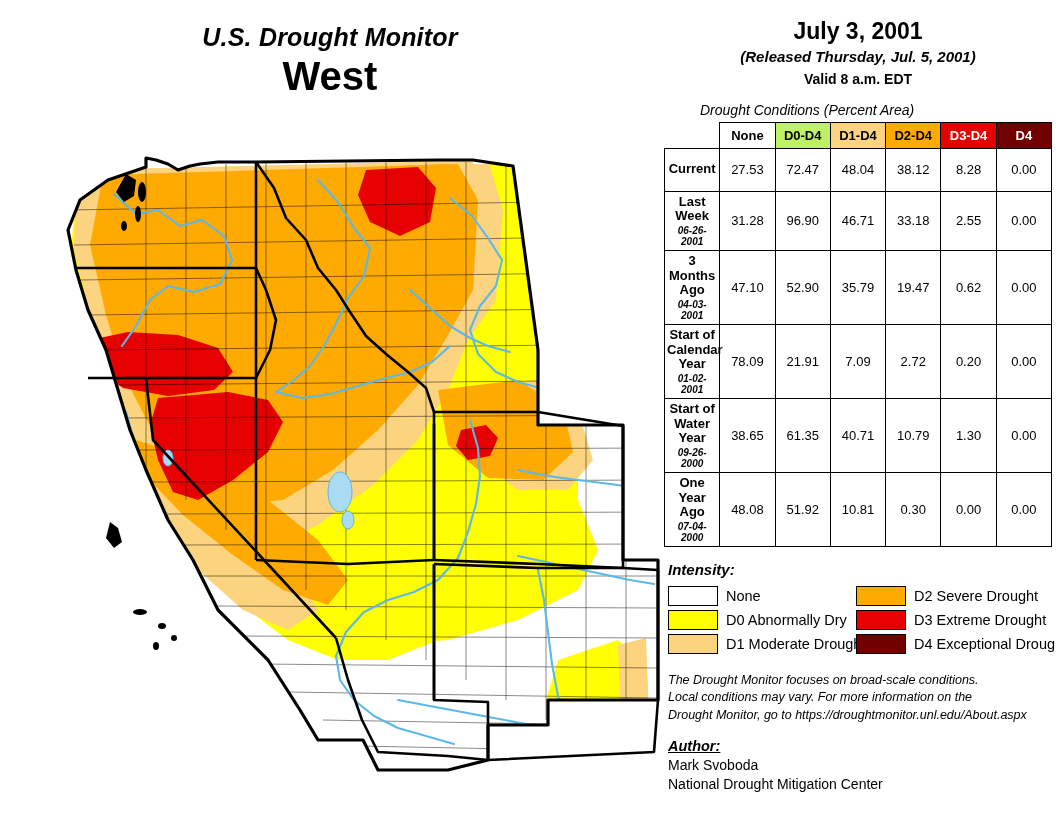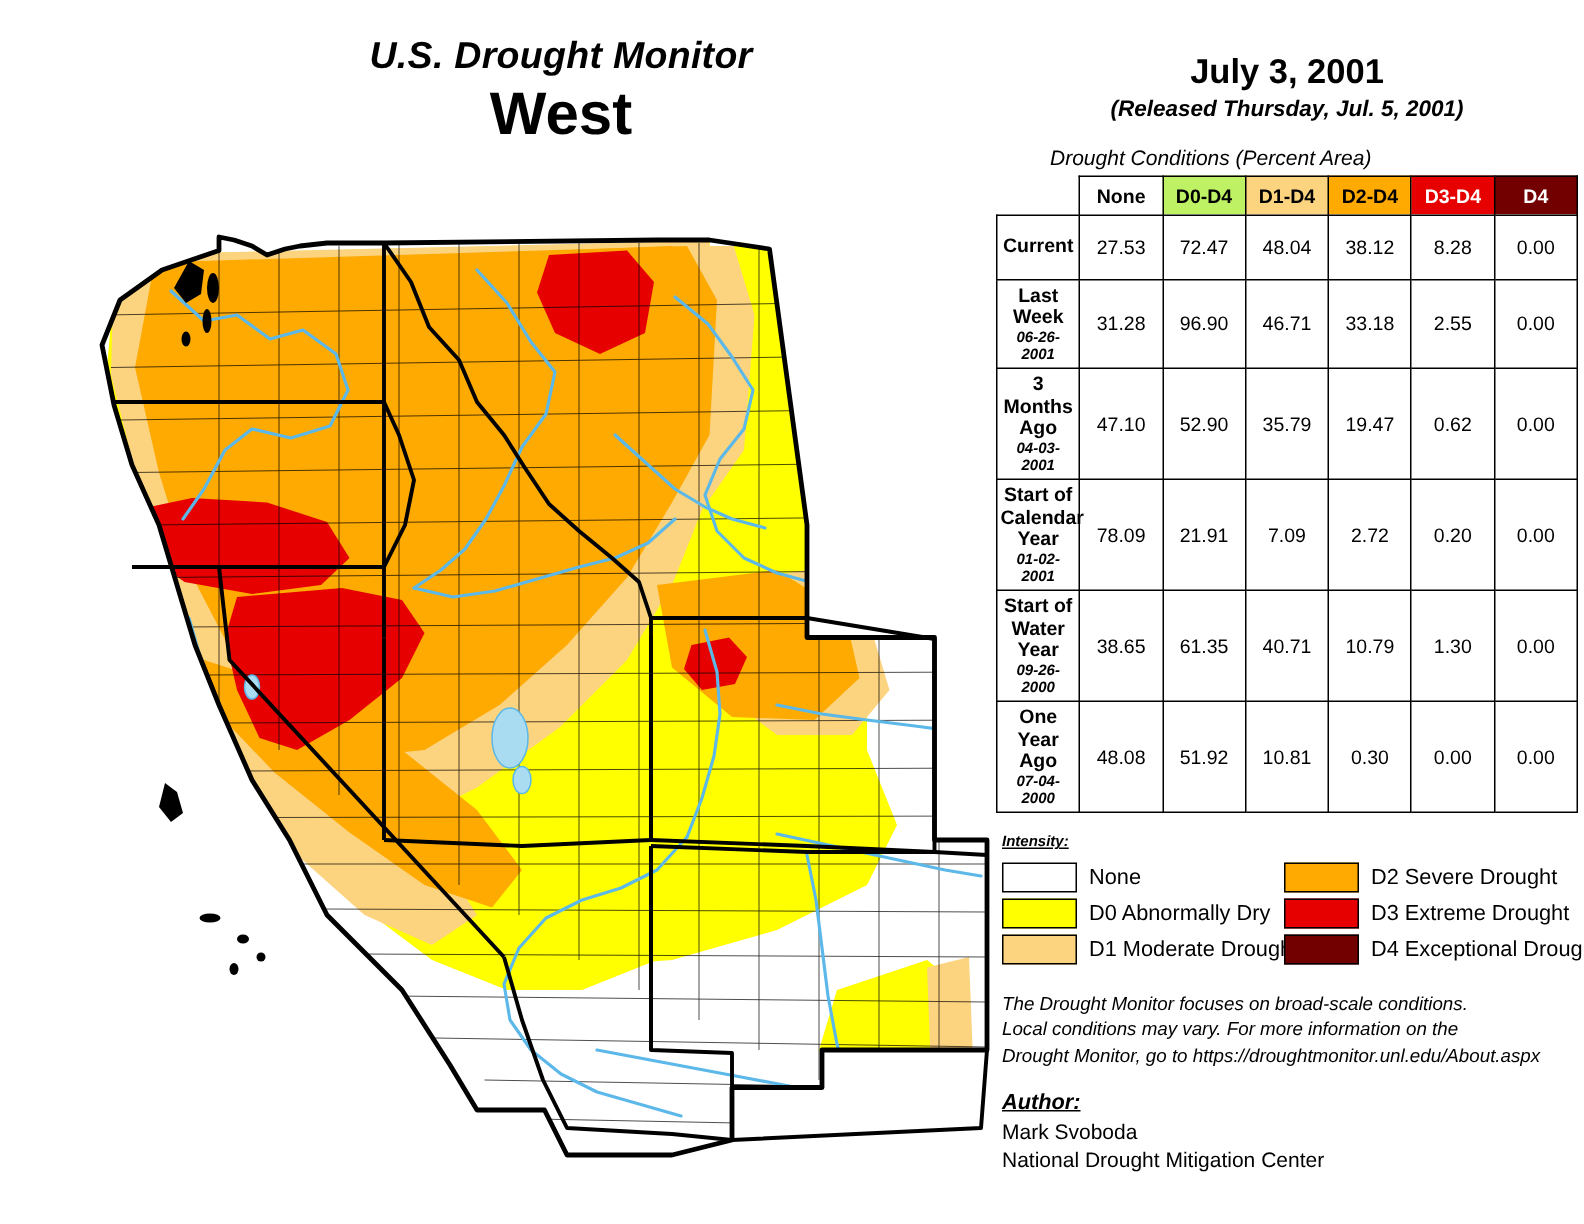--- a/index.html
+++ b/index.html
@@ -13,21 +13,20 @@
     color: #000;
     overflow: hidden;
   }
 
   
   #map-title-block {
     position: absolute;
     left: 0; top: 24px;
     width: 660px;
     text-align: center;
-    padding-left: 44px;
   }
   #title-line1 {
     font-size: 25px;
     font-weight: bold;
     font-style: italic;
     letter-spacing: .2px;
     line-height: 1.1;
   }
   #title-line2 {
     font-size: 40px;
@@ -45,21 +44,21 @@
   #map-svg { display: block; width: 646px; height: 650px; }
 
   
   #right-col {
     position: absolute;
     left: 660px; top: 0;
     width: 396px; height: 816px;
   }
   #date-block {
     text-align: center;
-    padding-top: 34px;
+    padding-top: 18px;
   }
   #issue-date {
     font-size: 23px; font-weight: bold; line-height: 1.15;
   }
   #released-date {
     font-size: 15px; font-weight: bold; font-style: italic;
     line-height: 1.35; margin-top: 3px;
   }
   #valid-time {
     font-size: 14px; font-weight: bold; line-height: 1.35; margin-top: 2px;
@@ -117,24 +116,23 @@
     font-size: 13px;
   }
   #conditions-table tbody tr.tall td { height: 47px; }
 
   
   #intensity-block {
     margin-top: 14px;
     margin-left: 8px;
   }
   #intensity-heading {
-    font-size: 10px;
-    font-style: italic;
-    font-weight: bold;
-    text-decoration: underline;
+    font-size: 15px;
+    font-style: italic;
+    font-weight: bold;
     margin-bottom: 6px;
   }
   .legend-grid {
     display: grid;
     grid-template-columns: 188px 200px;
     grid-auto-rows: 24px;
     align-items: center;
   }
   .legend-item {
     display: flex;
@@ -322,20 +320,21 @@
     <path d="M92,382 L100,388 L104,402 L96,408 L88,398 Z"></path>
   </g>
 </svg>
 </div>
 
 <div id="right-col">
 
   <div id="date-block">
     <div id="issue-date">July 3, 2001</div>
     <div id="released-date">(Released Thursday, Jul. 5, 2001)</div>
+    <div id="valid-time">Valid 8 a.m. EDT</div>
   </div>
 
   <div id="table-caption">Drought Conditions (Percent Area)</div>
 
   <table id="conditions-table">
     <thead>
       <tr>
         <th class="corner"></th>
         <th style="background: rgb(255, 255, 255); color: rgb(0, 0, 0);">None</th>
         <th style="background: #bef264; color: rgb(0, 0, 0);">D0-D4</th>

